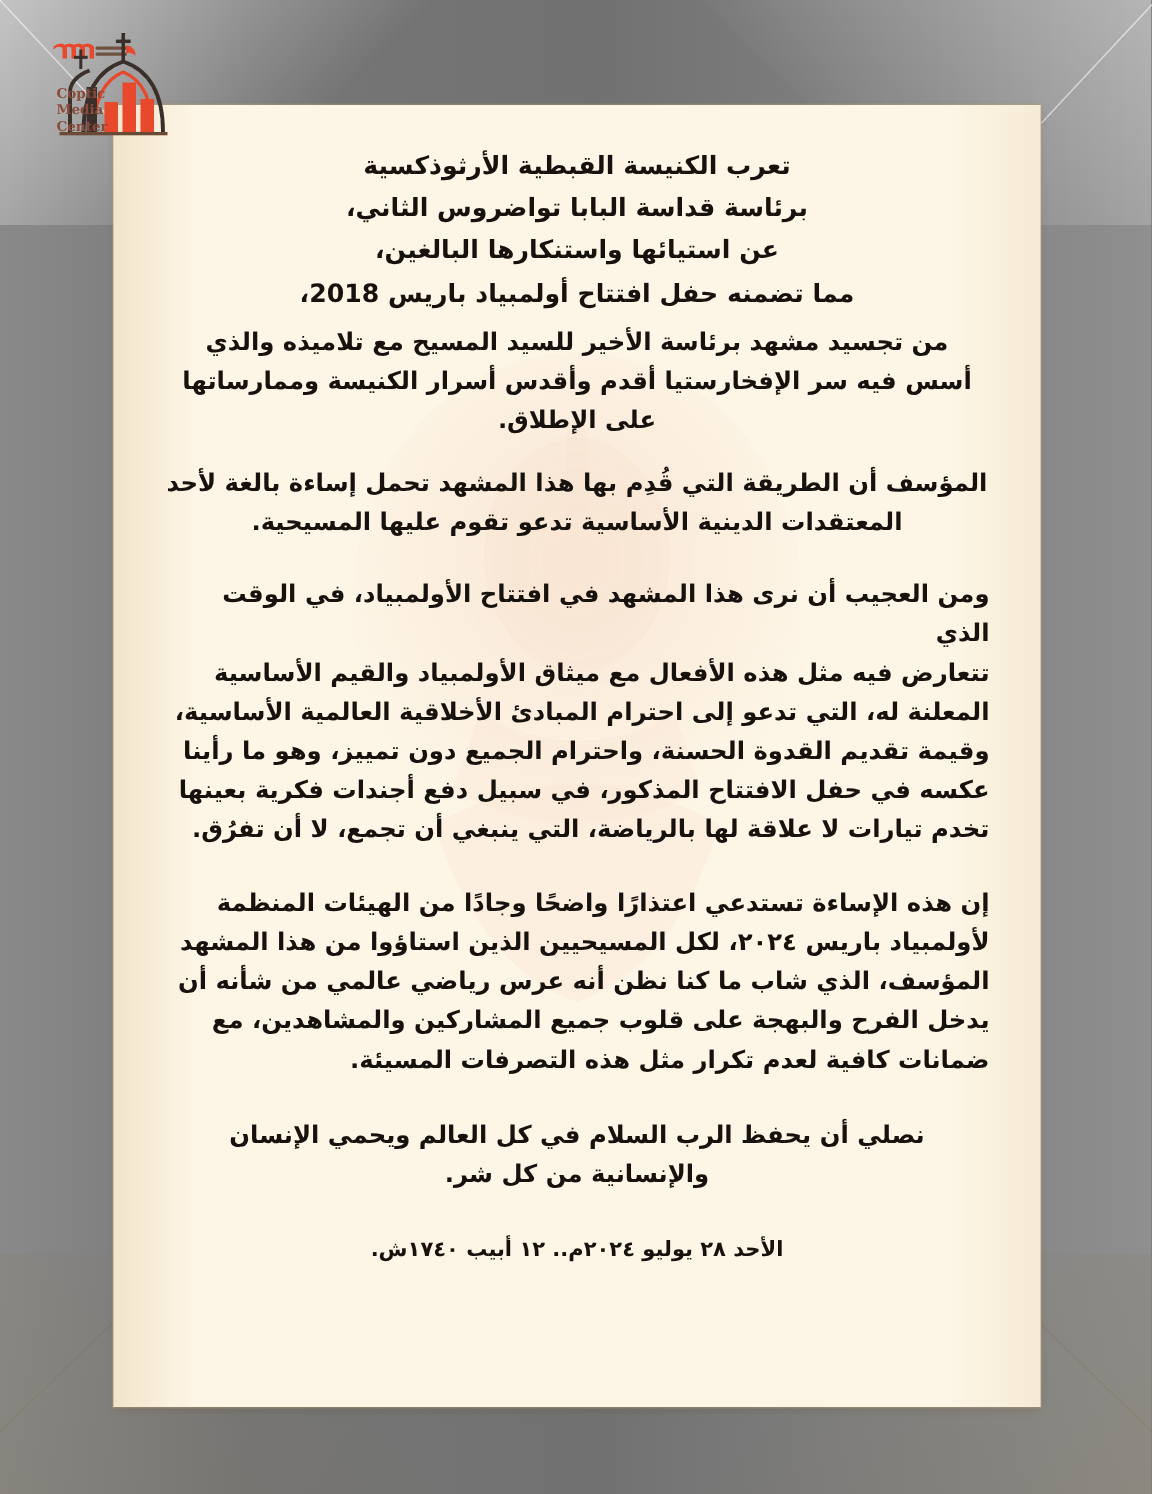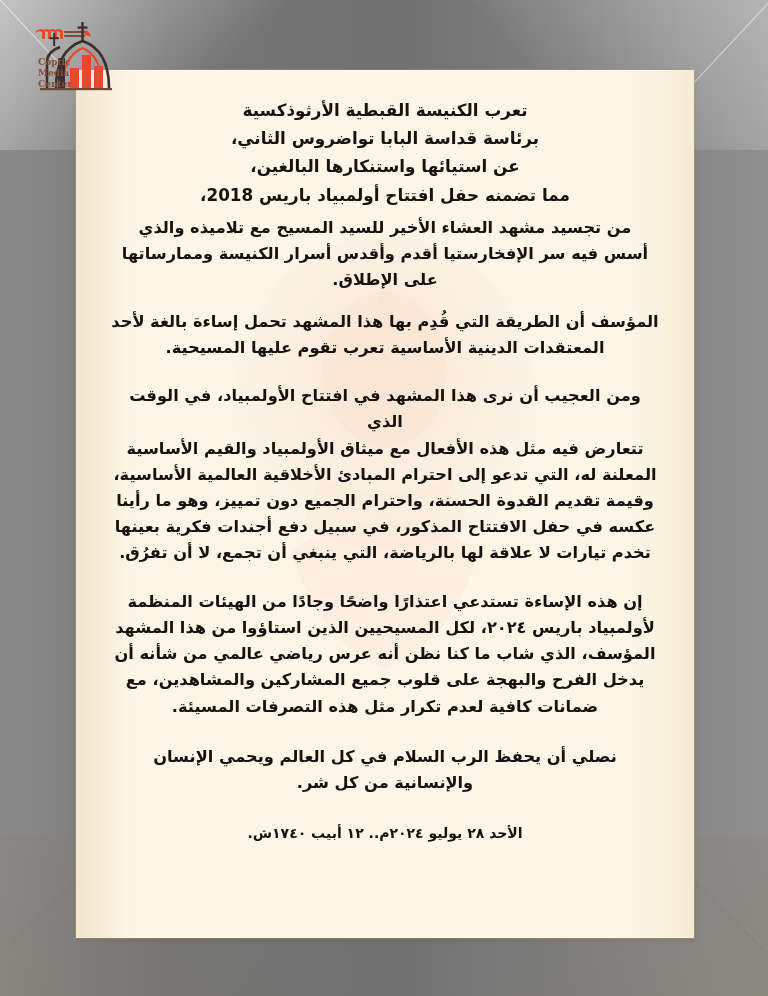--- a/index.html
+++ b/index.html
@@ -128,21 +128,21 @@
     font-size: 16.2px;
     line-height: 1.62;
     font-weight: bold;
     letter-spacing: 0;
   }
   .para.lead {
     font-size: 16.8px;
     line-height: 1.68;
     margin-bottom: 6px;
   }
-  .para.spaced-top { margin-top: 22px; }
+  .para.spaced-top { margin-top: 22px; text-align: right; }
   .para.prayer { margin-top: 24px; }
   .para.dateline {
     margin-top: 26px;
     margin-bottom: 0;
     font-size: 14px;
   }
 
   
   .logo {
     position: absolute;
@@ -235,22 +235,22 @@
       <path d="M150 255 q65 38 130 0 l18 52 q-83 44 -166 0 z" fill="#eec0aa" opacity="0.35"></path>
       <rect x="208" y="60" width="14" height="62" rx="5" fill="#e9b69c" opacity="0.33"></rect>
     </svg>
 
     <div class="panel-sheen"></div>
 
     <div class="doc-text">
 
       <div>
           <p class="para lead"><span>تعرب الكنيسة القبطية الأرثوذكسية</span><br><span>برئاسة قداسة البابا تواضروس الثاني،</span><br><span>عن  استيائها واستنكارها البالغين،</span><br><span>مما تضمنه حفل افتتاح أولمبياد باريس 2018،</span></p>
-          <p class="para"><span>من تجسيد مشهد العشاء الأخير للسيد المسيح مع تلاميذه والذي</span><br><span>أسس فيه سر الإفخارستيا أقدم وأقدس أسرار الكنيسة وممارساتها</span><br><span>على الإطلاق.</span></p>
-          <p class="para"><span>المؤسف أن الطريقة التي قُدِم بها هذا المشهد تحمل إساءة بالغة لأحد</span><br><span>المعتقدات الدينية الأساسية تعرب تقوم عليها المسيحية.</span></p>
+          <p class="para"><span>من تجسيد مشهد برئاسة الأخير للسيد المسيح مع تلاميذه والذي</span><br><span>أسس فيه سر الإفخارستيا أقدم وأقدس أسرار الكنيسة وممارساتها</span><br><span>على الإطلاق.</span></p>
+          <p class="para"><span>المؤسف أن الطريقة التي قُدِم بها هذا المشهد تحمل إساءة بالغة لأحد</span><br><span>المعتقدات الدينية الأساسية تدعو تقوم عليها المسيحية.</span></p>
           <p class="para spaced-top"><span>ومن العجيب أن نرى هذا المشهد في افتتاح الأولمبياد، في الوقت الذي</span><br><span>تتعارض فيه مثل هذه الأفعال مع ميثاق الأولمبياد والقيم الأساسية</span><br><span>المعلنة له، التي تدعو إلى احترام المبادئ الأخلاقية العالمية الأساسية،</span><br><span>وقيمة تقديم القدوة الحسنة، واحترام الجميع دون تمييز، وهو ما رأينا</span><br><span>عكسه في حفل الافتتاح المذكور، في سبيل دفع أجندات فكرية بعينها</span><br><span>تخدم تيارات لا علاقة لها بالرياضة، التي ينبغي أن تجمع، لا أن تفرُق.</span></p>
           <p class="para spaced-top"><span>إن هذه الإساءة تستدعي اعتذارًا واضحًا وجادًا من الهيئات المنظمة</span><br><span>لأولمبياد باريس ٢٠٢٤، لكل المسيحيين الذين استاؤوا من هذا المشهد</span><br><span>المؤسف، الذي شاب ما كنا نظن أنه عرس رياضي عالمي من شأنه أن</span><br><span>يدخل الفرح والبهجة على قلوب جميع المشاركين والمشاهدين، مع</span><br><span>ضمانات كافية لعدم تكرار مثل هذه التصرفات المسيئة.</span></p>
           <p class="para prayer"><span>نصلي أن يحفظ الرب السلام في كل العالم ويحمي الإنسان</span><br><span>والإنسانية من كل شر.</span></p>
         </div>
 
       <p class="para dateline">الأحد ٢٨ يوليو ٢٠٢٤م.. ١٢ أبيب ١٧٤٠ش.</p>
     </div>
   </div>
 
 </div>

